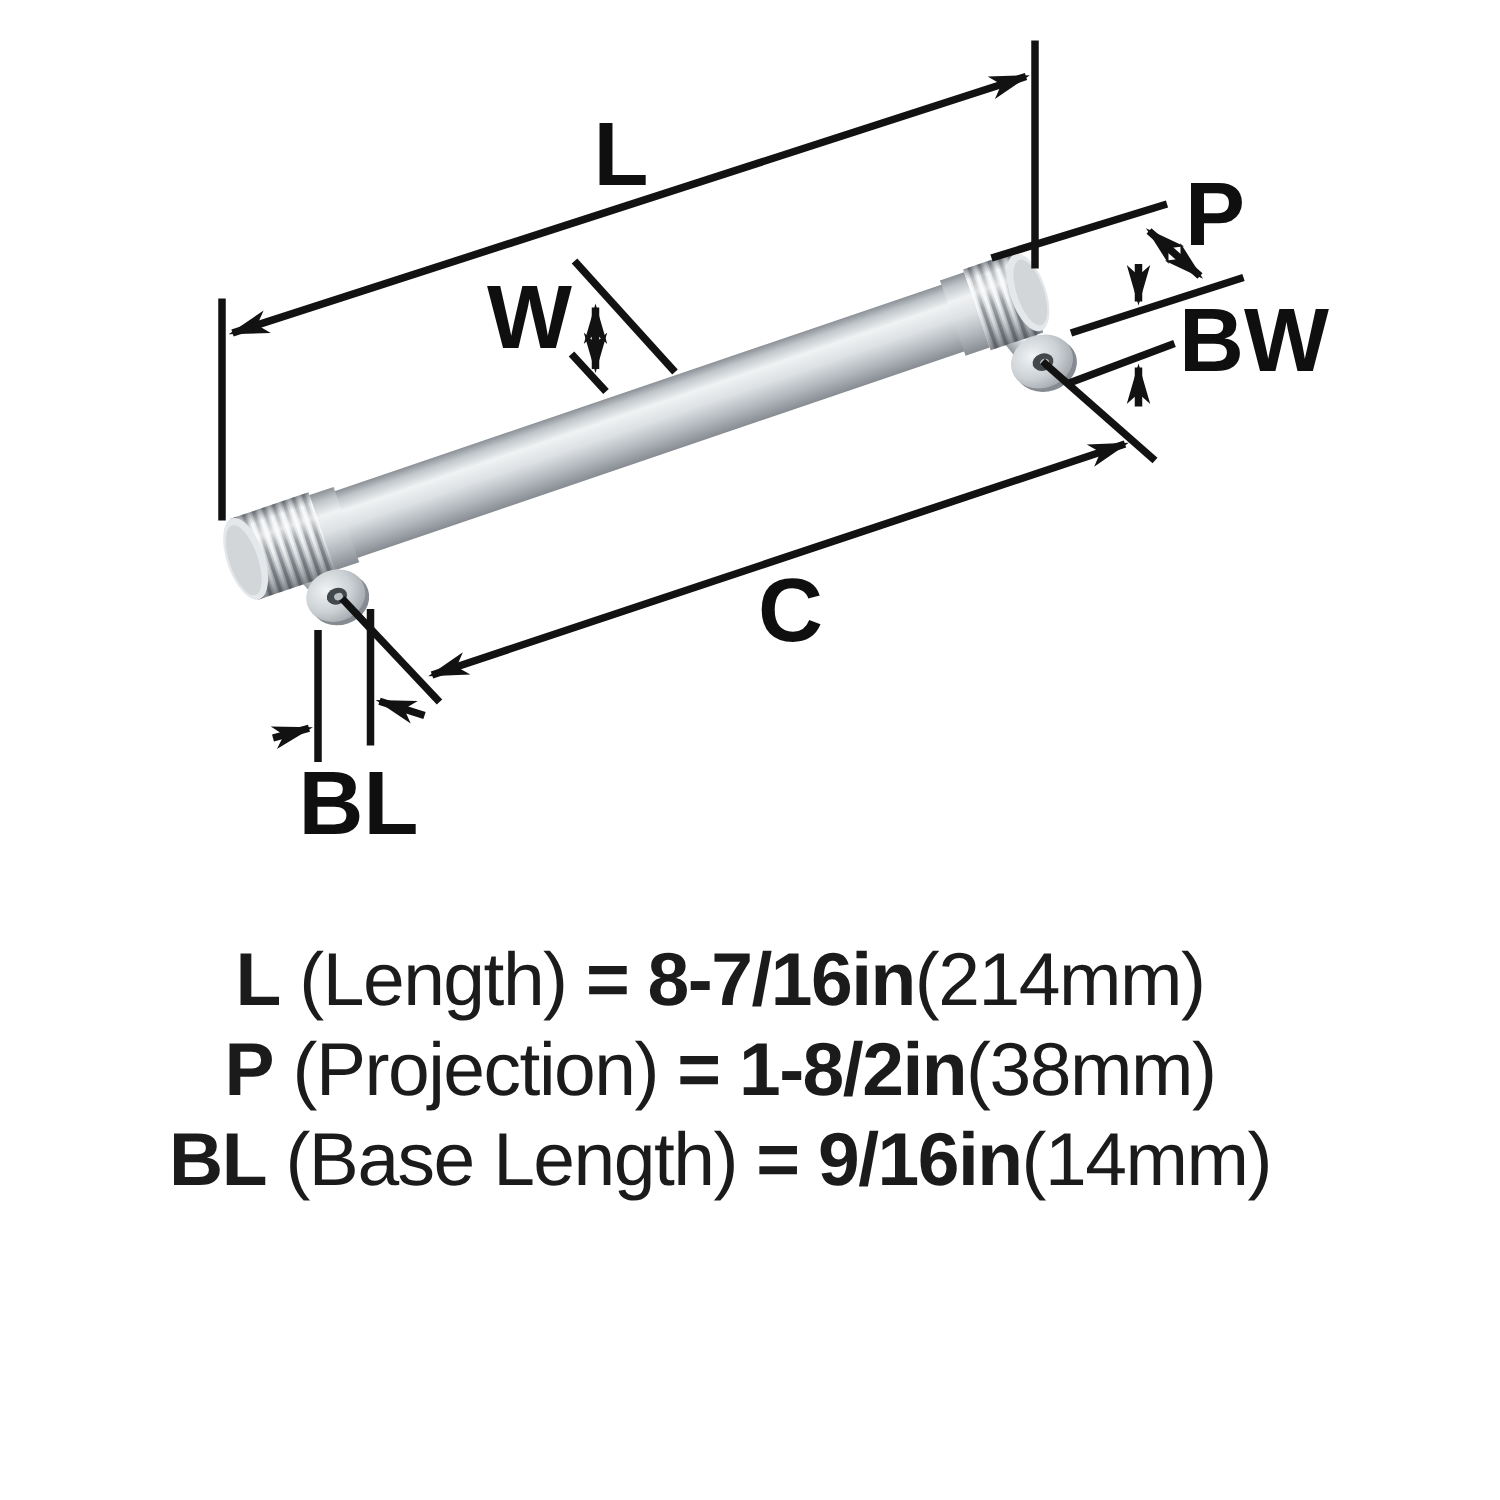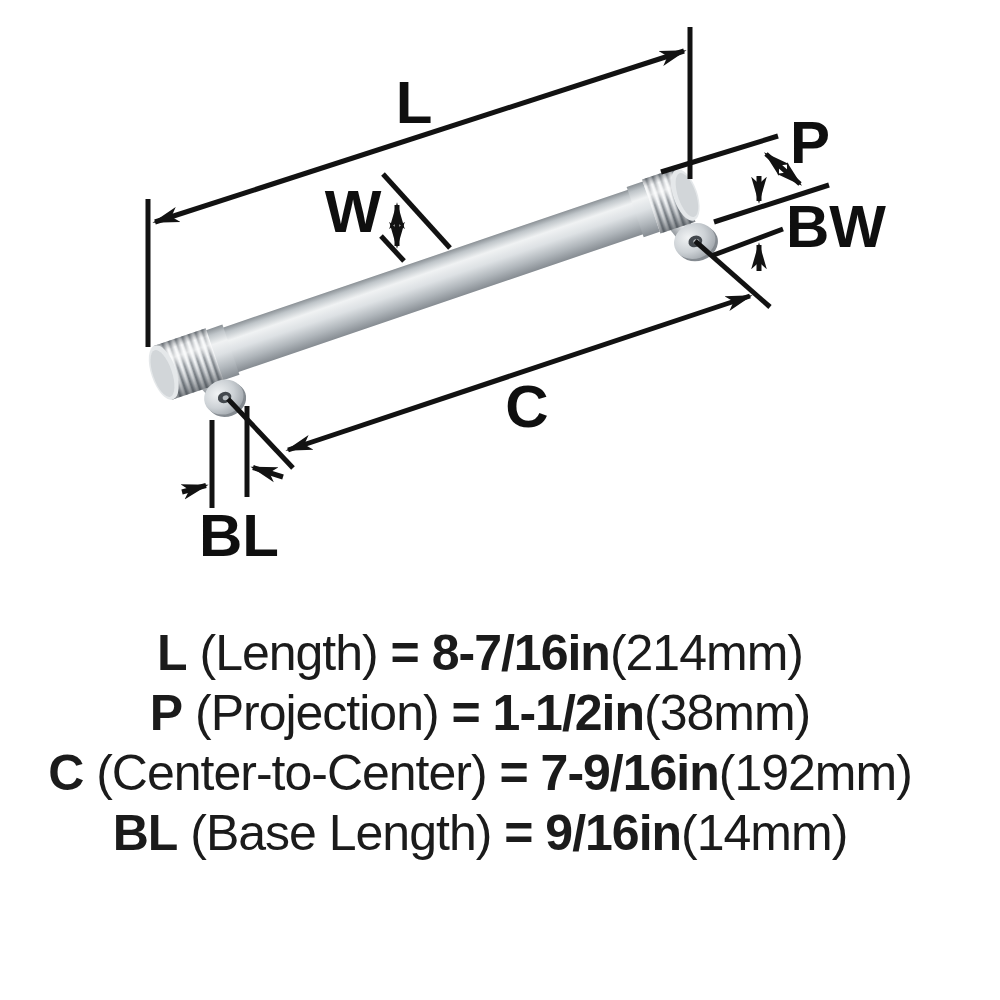--- a/index.html
+++ b/index.html
@@ -150,18 +150,17 @@
     <text class="dim-label" x="414" y="123" font-size="60" text-anchor="middle">L</text>
     <text class="dim-label" x="353" y="232" font-size="60" text-anchor="middle">W</text>
     <text class="dim-label" x="810" y="163" font-size="60" text-anchor="middle">P</text>
     <text class="dim-label" x="836" y="247" font-size="60" text-anchor="middle">BW</text>
     <text class="dim-label" x="527" y="427" font-size="60" text-anchor="middle">C</text>
     <text class="dim-label" x="239" y="556" font-size="60" text-anchor="middle">BL</text>
   </svg>
 
   <div class="specs">
     <div class="spec-row"><span class="b">L</span><span> (Length) </span><span class="b">= 8-7/16in</span><span>(214mm)</span></div>
-    <div class="spec-row"><span class="b">P</span><span> (Projection) </span><span class="b">= 1-1/2in</span><span>(38mm)</span></div>
-    <div class="spec-row"><span class="b">C</span><span> (Center-to-Center) </span><span class="b">= 7-9/16in</span><span>(192mm)</span></div>
+    <div class="spec-row"><span class="b">P</span><span> (Projection) </span><span class="b">= 1-8/2in</span><span>(38mm)</span></div>
     <div class="spec-row"><span class="b">BL</span><span> (Base Length) </span><span class="b">= 9/16in</span><span>(14mm)</span></div>
   </div>
 
 </div>
 
 </body></html>

